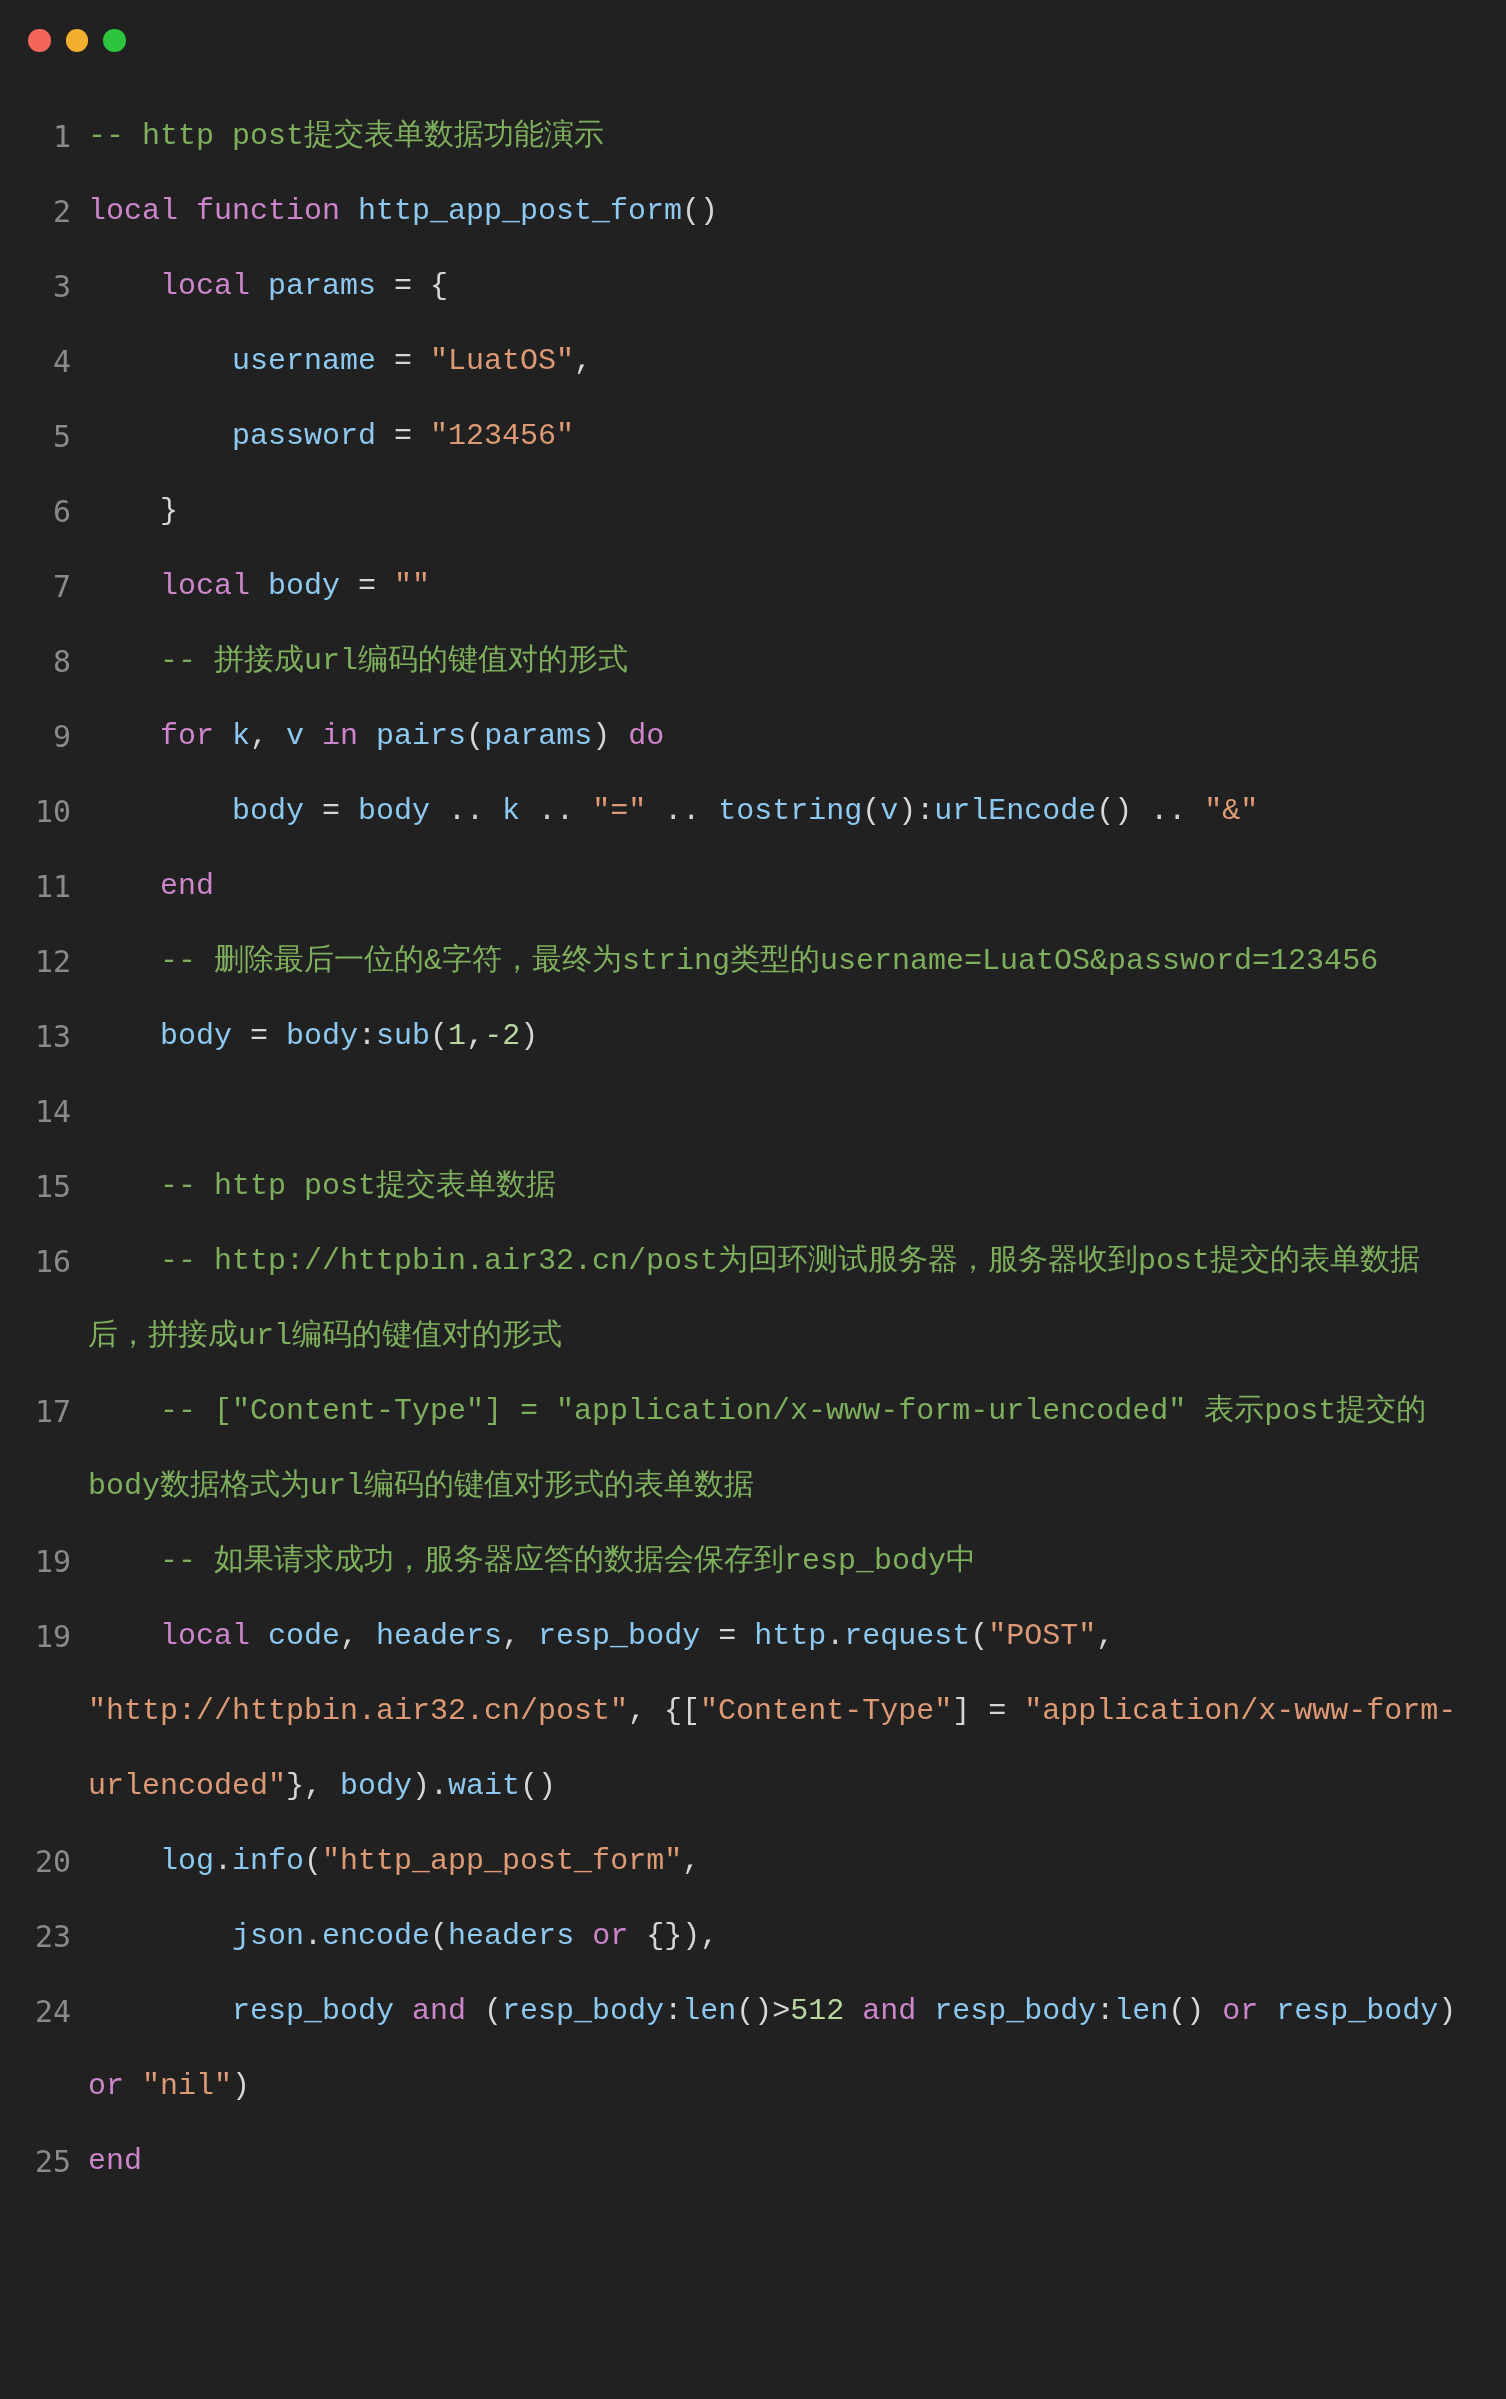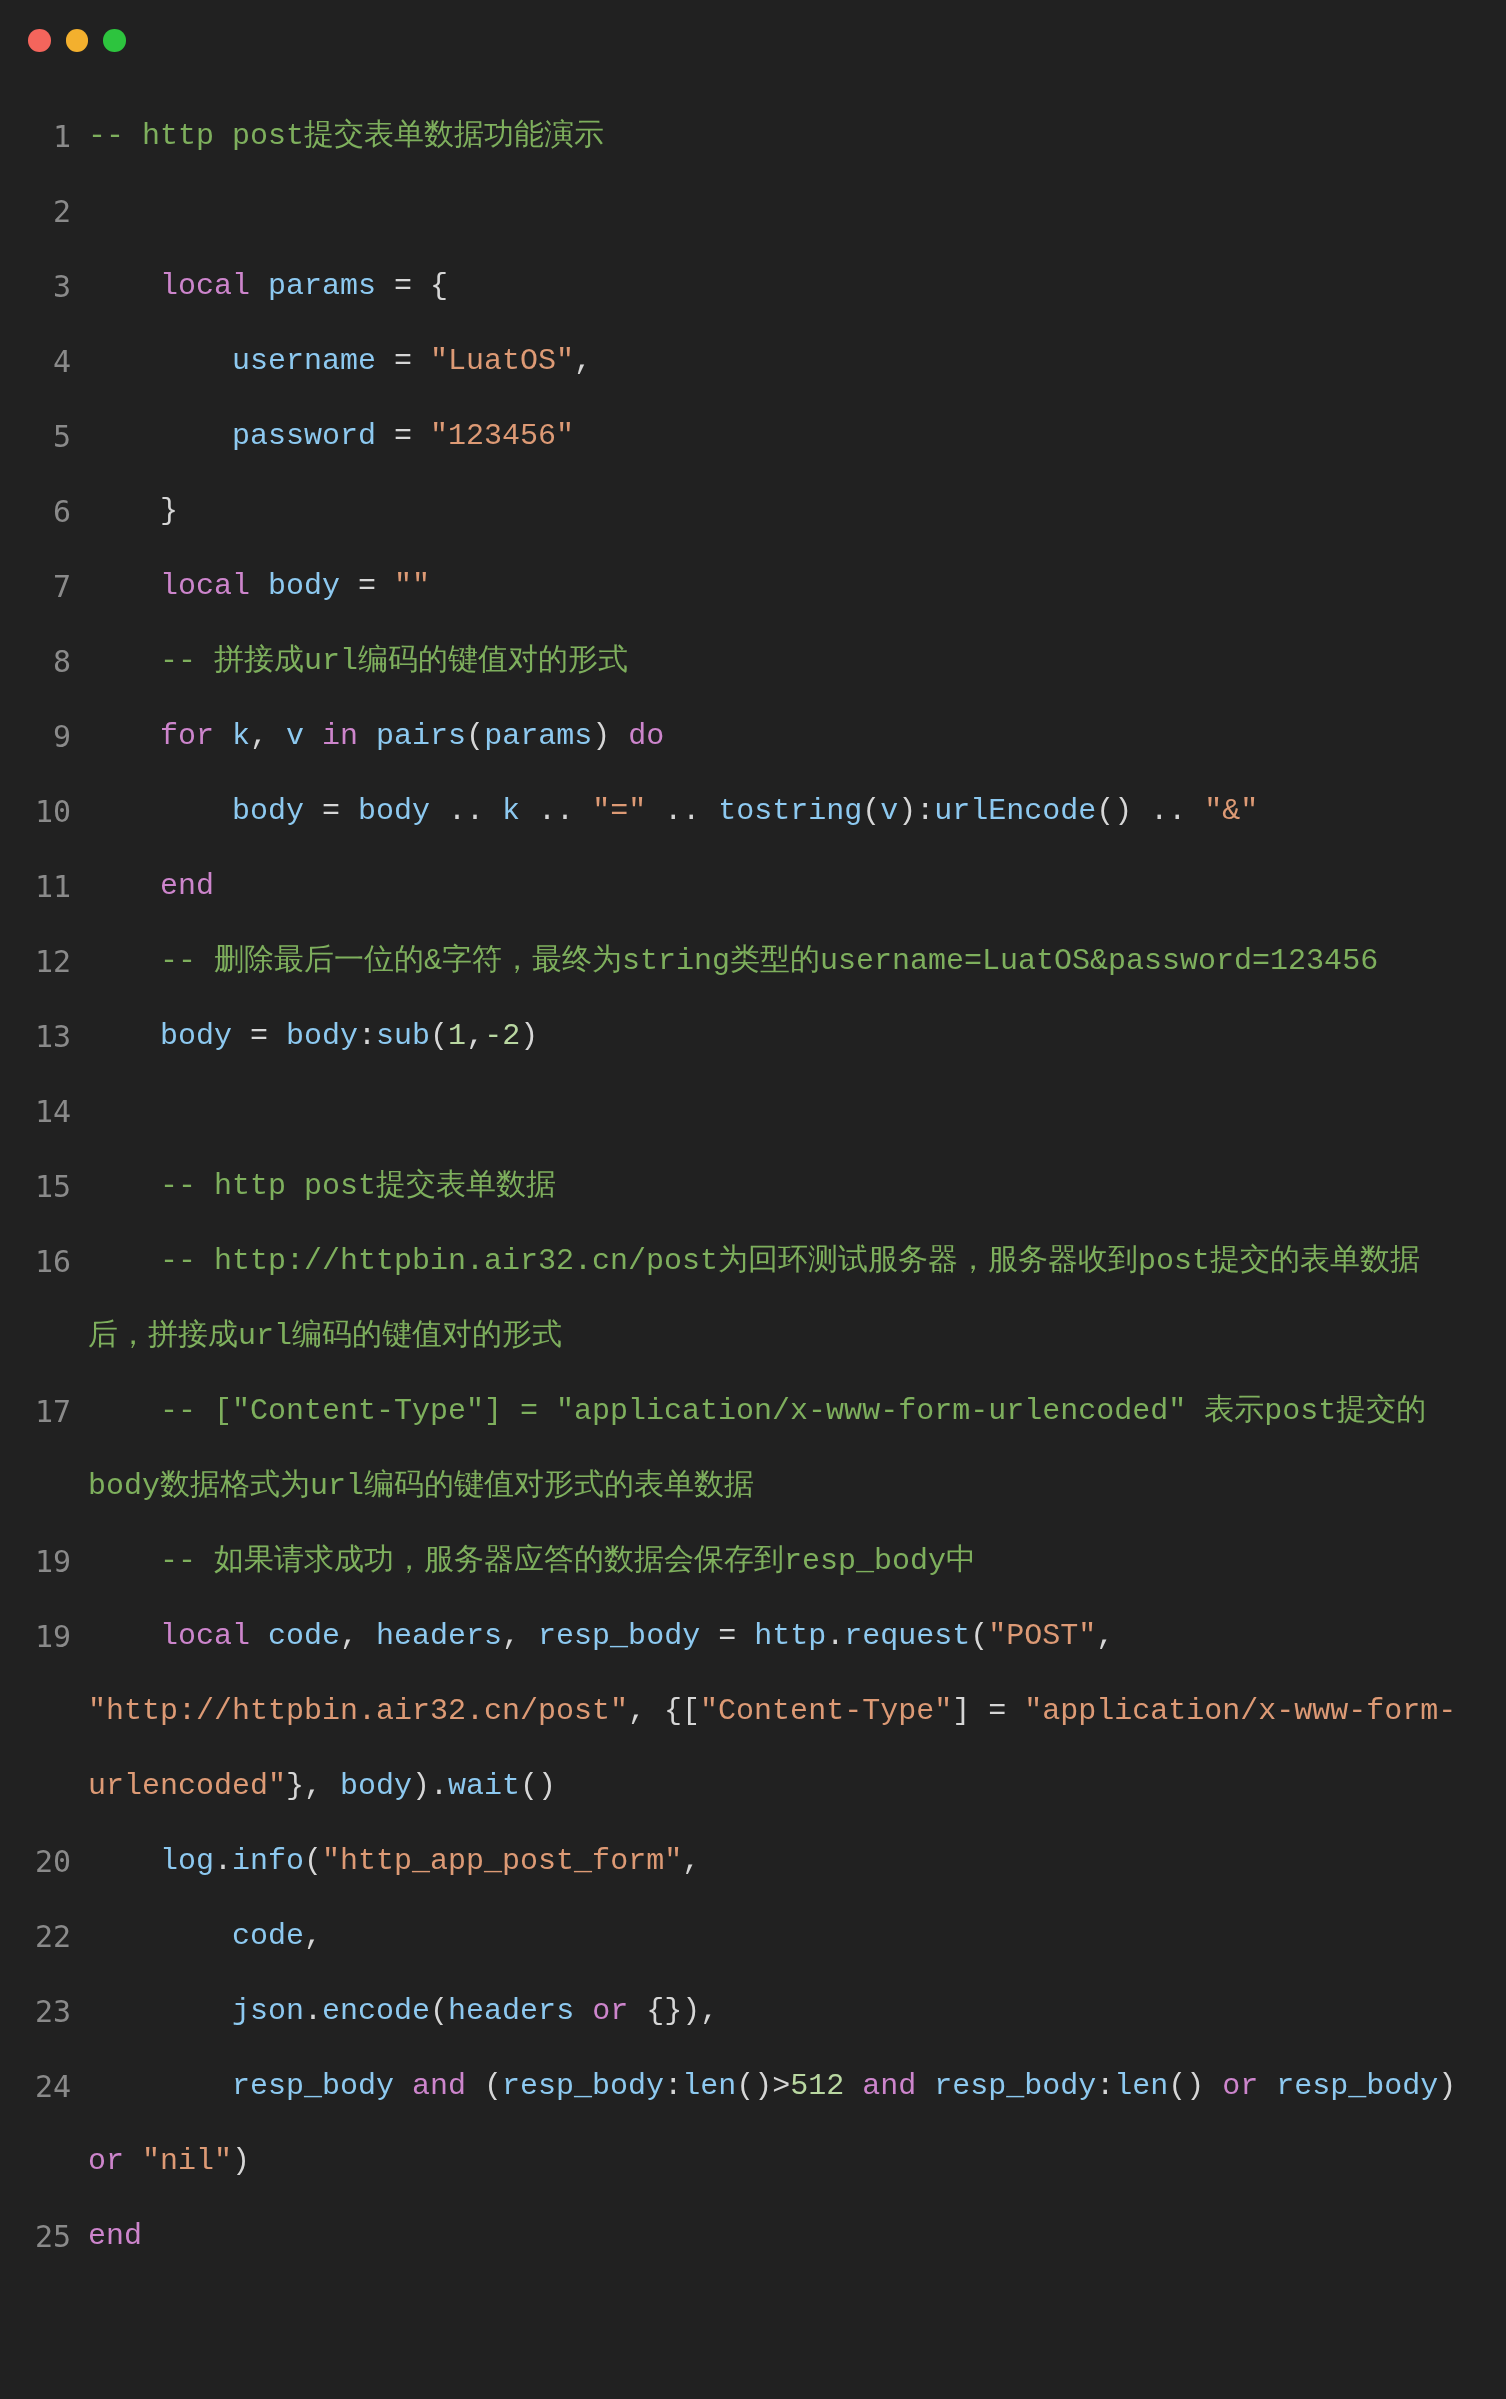--- a/index.html
+++ b/index.html
@@ -57,21 +57,21 @@
 <body>
 
 <div>
   <div class="traffic-lights">
       <span class="dot" style="background: rgb(244, 101, 92);"></span>
       <span class="dot" style="background: rgb(243, 176, 46);"></span>
       <span class="dot" style="background: rgb(45, 196, 62);"></span>
     </div>
   <div class="code" id="code">
       <div class="row"><span class="gutter">1</span><span class="txt"><span class="tok-comment">-- http post提交表单数据功能演示</span></span></div>
-      <div class="row"><span class="gutter">2</span></div>
+      <div class="row"><span class="gutter">2</span><span class="txt"><span class="tok-keyword">local function </span><span class="tok-ident">http_app_post_form</span><span class="tok-punct">()</span></span></div>
       <div class="row"><span class="gutter">3</span><span class="txt"><span class="tok-keyword">    local </span><span class="tok-ident">params</span><span class="tok-punct"> = {</span></span></div>
       <div class="row"><span class="gutter">4</span><span class="txt"><span class="tok-ident">        username</span><span class="tok-punct"> = </span><span class="tok-string">"LuatOS"</span><span class="tok-punct">,</span></span></div>
       <div class="row"><span class="gutter">5</span><span class="txt"><span class="tok-ident">        password</span><span class="tok-punct"> = </span><span class="tok-string">"123456"</span></span></div>
       <div class="row"><span class="gutter">6</span><span class="txt"><span class="tok-punct">    }</span></span></div>
       <div class="row"><span class="gutter">7</span><span class="txt"><span class="tok-keyword">    local </span><span class="tok-ident">body</span><span class="tok-punct"> = </span><span class="tok-string">""</span></span></div>
       <div class="row"><span class="gutter">8</span><span class="txt"><span class="tok-comment">    -- 拼接成url编码的键值对的形式</span></span></div>
       <div class="row"><span class="gutter">9</span><span class="txt"><span class="tok-keyword">    for </span><span class="tok-ident">k</span><span class="tok-punct">, </span><span class="tok-ident">v</span><span class="tok-keyword"> in </span><span class="tok-ident">pairs</span><span class="tok-punct">(</span><span class="tok-ident">params</span><span class="tok-punct">) </span><span class="tok-keyword">do</span></span></div>
       <div class="row"><span class="gutter">10</span><span class="txt"><span class="tok-ident">        body</span><span class="tok-punct"> = </span><span class="tok-ident">body</span><span class="tok-punct"> .. </span><span class="tok-ident">k</span><span class="tok-punct"> .. </span><span class="tok-string">"="</span><span class="tok-punct"> .. </span><span class="tok-ident">tostring</span><span class="tok-punct">(</span><span class="tok-ident">v</span><span class="tok-punct">):</span><span class="tok-ident">urlEncode</span><span class="tok-punct">() .. </span><span class="tok-string">"&amp;"</span></span></div>
       <div class="row"><span class="gutter">11</span><span class="txt"><span class="tok-keyword">    end</span></span></div>
       <div class="row"><span class="gutter">12</span><span class="txt"><span class="tok-comment">    -- 删除最后一位的&amp;字符，最终为string类型的username=LuatOS&amp;password=123456</span></span></div>
@@ -80,20 +80,19 @@
       <div class="row"><span class="gutter">15</span><span class="txt"><span class="tok-comment">    -- http post提交表单数据</span></span></div>
       <div class="row"><span class="gutter">16</span><span class="txt"><span class="tok-comment">    -- http://httpbin.air32.cn/post为回环测试服务器，服务器收到post提交的表单数据</span></span></div>
       <div class="row"><span class="gutter"></span><span class="txt"><span class="tok-comment">后，拼接成url编码的键值对的形式</span></span></div>
       <div class="row"><span class="gutter">17</span><span class="txt"><span class="tok-comment">    -- ["Content-Type"] = "application/x-www-form-urlencoded" 表示post提交的</span></span></div>
       <div class="row"><span class="gutter"></span><span class="txt"><span class="tok-comment">body数据格式为url编码的键值对形式的表单数据</span></span></div>
       <div class="row"><span class="gutter">19</span><span class="txt"><span class="tok-comment">    -- 如果请求成功，服务器应答的数据会保存到resp_body中</span></span></div>
       <div class="row"><span class="gutter">19</span><span class="txt"><span class="tok-keyword">    local </span><span class="tok-ident">code</span><span class="tok-punct">, </span><span class="tok-ident">headers</span><span class="tok-punct">, </span><span class="tok-ident">resp_body</span><span class="tok-punct"> = </span><span class="tok-ident">http</span><span class="tok-punct">.</span><span class="tok-ident">request</span><span class="tok-punct">(</span><span class="tok-string">"POST"</span><span class="tok-punct">,</span></span></div>
       <div class="row"><span class="gutter"></span><span class="txt"><span class="tok-string">"http://httpbin.air32.cn/post"</span><span class="tok-punct">, {[</span><span class="tok-string">"Content-Type"</span><span class="tok-punct">] = </span><span class="tok-string">"application/x-www-form-</span></span></div>
       <div class="row"><span class="gutter"></span><span class="txt"><span class="tok-string">urlencoded"</span><span class="tok-punct">}, </span><span class="tok-ident">body</span><span class="tok-punct">).</span><span class="tok-ident">wait</span><span class="tok-punct">()</span></span></div>
       <div class="row"><span class="gutter">20</span><span class="txt"><span class="tok-ident">    log</span><span class="tok-punct">.</span><span class="tok-ident">info</span><span class="tok-punct">(</span><span class="tok-string">"http_app_post_form"</span><span class="tok-punct">,</span></span></div>
-      <div class="row"><span class="gutter">22</span><span class="txt"><span class="tok-ident">        code</span><span class="tok-punct">,</span></span></div>
       <div class="row"><span class="gutter">23</span><span class="txt"><span class="tok-ident">        json</span><span class="tok-punct">.</span><span class="tok-ident">encode</span><span class="tok-punct">(</span><span class="tok-ident">headers</span><span class="tok-keyword"> or </span><span class="tok-punct">{}),</span></span></div>
       <div class="row"><span class="gutter">24</span><span class="txt"><span class="tok-ident">        resp_body</span><span class="tok-keyword"> and </span><span class="tok-punct">(</span><span class="tok-ident">resp_body</span><span class="tok-punct">:</span><span class="tok-ident">len</span><span class="tok-punct">()&gt;</span><span class="tok-number">512</span><span class="tok-keyword"> and </span><span class="tok-ident">resp_body</span><span class="tok-punct">:</span><span class="tok-ident">len</span><span class="tok-punct">()</span><span class="tok-keyword"> or </span><span class="tok-ident">resp_body</span><span class="tok-punct">)</span></span></div>
       <div class="row"><span class="gutter"></span><span class="txt"><span class="tok-keyword">or </span><span class="tok-string">"nil"</span><span class="tok-punct">)</span></span></div>
       <div class="row"><span class="gutter">25</span><span class="txt"><span class="tok-keyword">end</span></span></div>
     </div>
 </div>
 
 
 </body></html>

